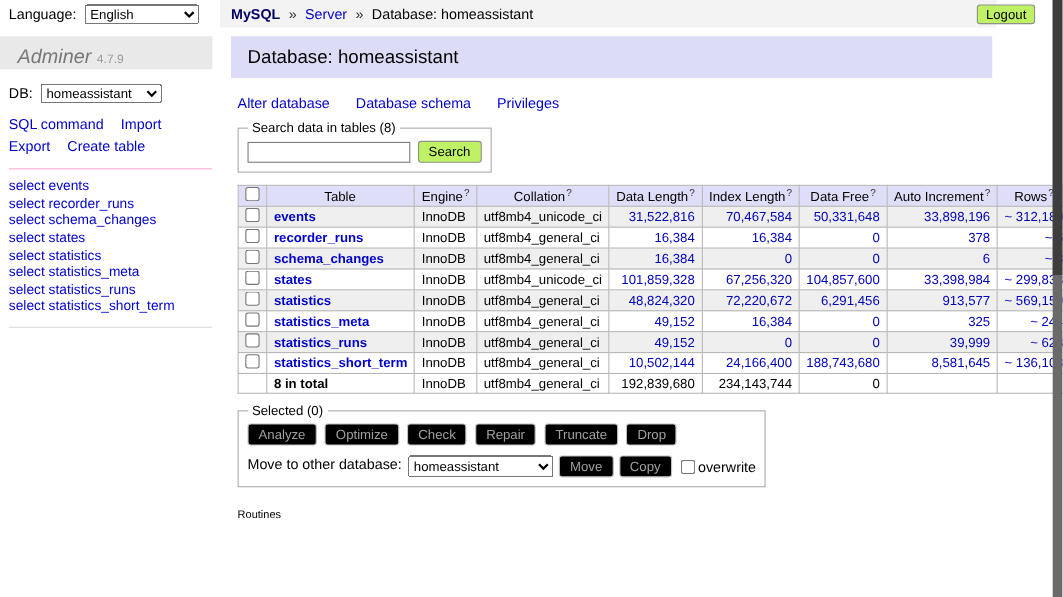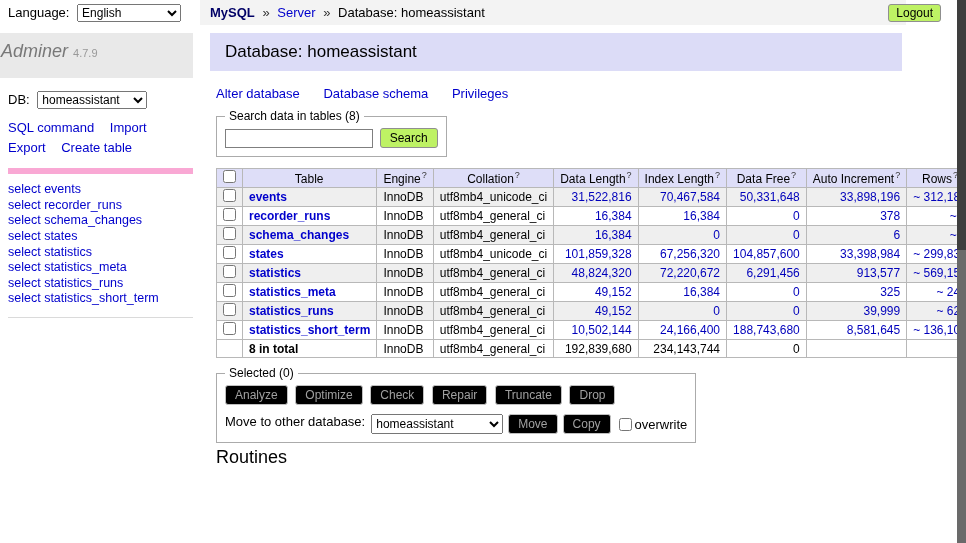--- a/index.html
+++ b/index.html
@@ -17,26 +17,26 @@
   .lang { position:absolute; left:8px; top:4px; font-size:13px; }
   .lang select { width:104px; margin-left:4px; }
   .crumb { position:absolute; left:200px; top:0; width:706px; height:25px;
            background:var(--crumb_bg,#f3f3f3); padding:5px 10px; font-size:13px; white-space:nowrap; }
   .crumb .root { font-weight:bold; color:#000066; }
   .crumb .sep { color:#333; margin:0 4px; }
   .logout-btn { position:absolute; right:15px; top:4px; padding:1px 7px; }
 
   
   .sidebar { position:absolute; left:0; top:26px; width:200px; height:517px; background:#fff; }
-  .app { margin:7px 7px 0 0; background:var(--sidebar_header_bg,#e9e9e9); padding:8px 1px; height:45px; }
+  .app { margin:7px 7px 0 0; background:var(--sidebar_header_bg,#e9e9e9); padding:8px 16px; height:30px; }
   .app .name { font-size:18px; font-style:italic; color:#787878; }
   .app .ver { font-size:11px; color:#999; margin-left:5px; }
   .dbrow { margin:13px 8px 0; }
   .dbrow select { width:110px; margin-left:4px; }
-  .side-actions { margin:9px 7px 0 8px; padding-bottom:10px; border-bottom:6px solid #f9a8d4; }
+  .side-actions { margin:9px 7px 0 8px; padding-bottom:10px; border-bottom:1px solid #f9a8d4; }
   .side-actions .links { width:158px; line-height:1.55; }
   .side-actions a { margin-right:12px; white-space:nowrap; }
   .tlist { margin:6px 7px 0 8px; padding:2px 0 10px; border-bottom:1px solid #dadada; }
   .tlist a { display:block; font-size:12.5px; line-height:15.6px; white-space:nowrap; }
 
   
   .main { position:absolute; left:210px; top:26px; width:692px; }
   h2.page-title { margin-top:7px; background:var(--accent_bg,#dcdcf7); font-size:17px; font-weight:normal; padding:9px 15px; }
   .navlinks { margin:15px 0 0 6px; }
   .navlinks a { margin-right:20px; }
@@ -61,21 +61,21 @@
 
   .sel-fs .btnrow button { margin-right:4px; }
   .moverow { margin-top:9px; display:flex; font-size:13px; }
   .moverow select { width:132px; margin-left:6px; }
   .moverow button { margin-left:5px; }
   .moverow label { margin-left:8px; display:flex; align-items:center; font-size:13px; }
   .moverow label span { margin-left:3px; }
 
   .footerlinks { margin:15px 0 0 6px; }
   .footerlinks a { margin-right:26px; }
-  h3.big { font-size:18px; margin-top:4px; }
+  h3.big { font-size:10px; margin-top:20px; }
 
   
   .scrollbar { position:absolute; right:0; top:0; width:9px; height:543px; background:var(--scrollbar,#6a6a6a); }
   .scrollbar .thumb { position:absolute; left:0; top:0; width:9px; height:250px; background:var(--scrollbar_thumb,#3e3e3e); }
 </style>
 </head>
 <body>
 
 <div class="stage">
 

